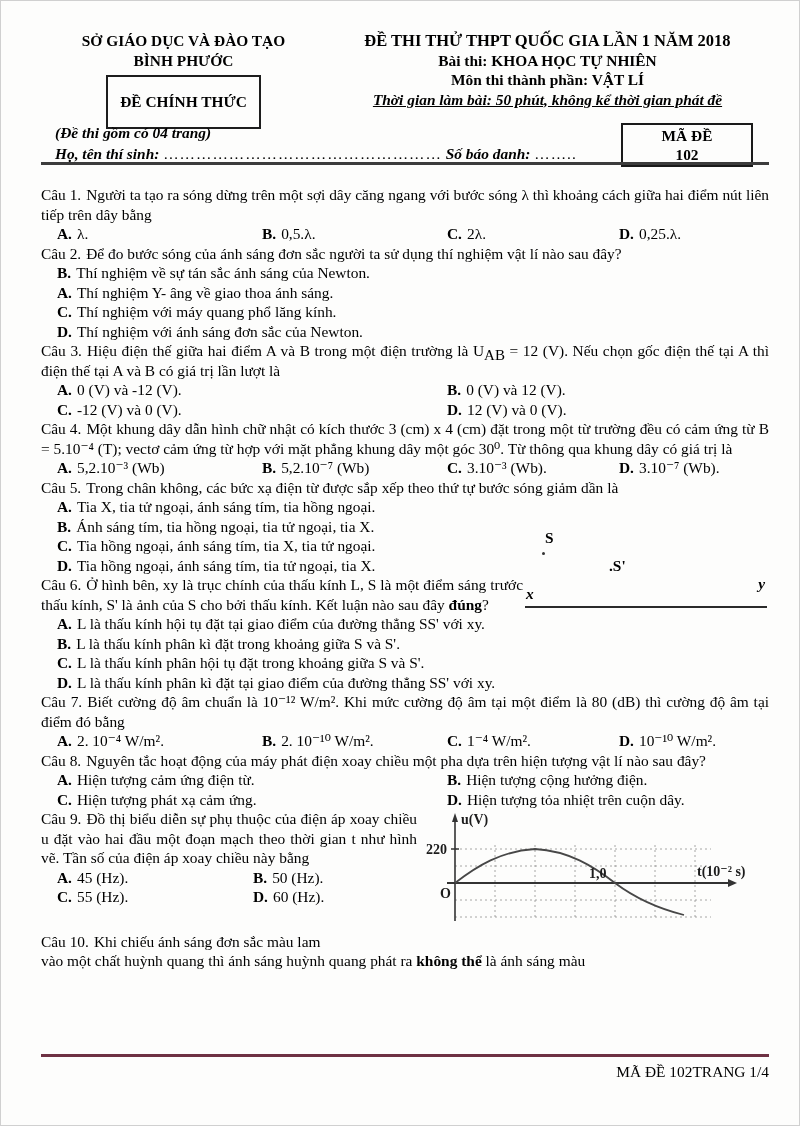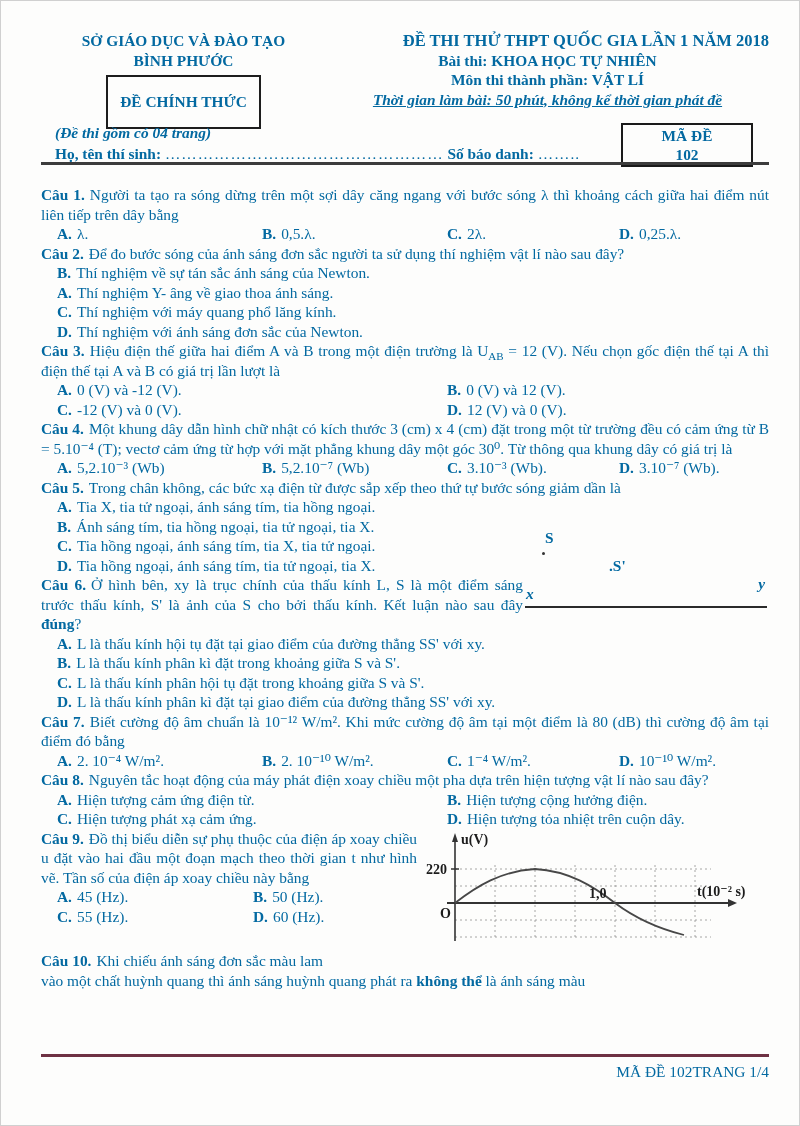--- a/index.html
+++ b/index.html
@@ -1,45 +1,45 @@
 <!DOCTYPE html>
 <html><head>
 <meta charset="utf-8">
 <style>
   html,body{margin:0;padding:0;background:#e9e9e9;}
   .page{position:relative;width:800px;height:1126px;background:#fdfdfc;margin:0 auto;
         border:1px solid #d0d0d0;box-sizing:border-box;overflow:hidden;
-        font-family:"Liberation Serif","DejaVu Serif",serif;color:#0369a1;
+        font-family:"Liberation Serif","DejaVu Serif",serif;color:#000000;
         font-size:15.4px;line-height:19.5px;}
   .header{position:absolute;top:30px;left:40px;right:30px;display:flex;}
   .hleft{width:285px;text-align:center;}
   .hleft .org{font-weight:bold;}
   .official-box{display:inline-block;border:2px solid #1d1d1d;padding:15px 12px;margin-top:5px;font-weight:bold;}
   .hright{flex:1;text-align:center;}
-  .hright .title{font-weight:bold;font-size:16.5px;text-align:right;}
+  .hright .title{font-weight:bold;font-size:16.5px;}
   .hright .sub{font-weight:bold;}
   .hright .time{font-weight:bold;font-style:italic;text-decoration:underline;}
   .subheader{position:absolute;top:122px;left:40px;right:30px;height:42px;}
   .pages-note{font-style:italic;font-weight:bold;padding-left:14px;}
   .name-row{padding-left:14px;margin-top:1px;white-space:nowrap;}
-  .name-row b{font-weight:bold;}
+  .name-row b{font-weight:bold;font-style:italic;}
   .dots{letter-spacing:1px;}
   .code-box{position:absolute;right:16px;top:0;width:96px;border:2px solid #1a1a1a;
             text-align:center;font-weight:bold;line-height:19px;padding:1px 16px;background:#fdfdfc;}
   .divider{position:absolute;top:161px;left:40px;right:30px;height:3px;background:#3c3c3c;}
   .questions{position:absolute;top:184px;left:40px;right:30px;}
   .q{margin:0;}
   .intro{margin:0;text-align:justify;}
-  .qn{font-weight:bold;margin-right:5px;margin-top:20px;}
+  .qn{font-weight:normal;margin-right:5px;margin-top:20px;}
   .opts4{display:grid;grid-template-columns:205px 185px 172px 1fr;padding-left:16px;}
   .opts2{display:grid;grid-template-columns:390px 1fr;padding-left:16px;}
   .opts2n{display:grid;grid-template-columns:196px 1fr;padding-left:16px;}
   .optline{padding-left:16px;}
   .opt b,.optline b{font-weight:bold;margin-right:5px;}
-  sub.sub{font-size:11px;line-height:0;}
+  sub.sub{font-size:15px;line-height:0;}
   .rel{position:relative;}
   .q6intro{width:482px;}
   
   .lens-fig{position:absolute;top:50px;right:0;width:246px;height:90px;}
   .figS{position:absolute;left:22px;top:0px;font-weight:bold;}
   .figSdot{position:absolute;left:19px;top:24px;width:3px;height:3px;background:#333;border-radius:50%;}
   .figSp{position:absolute;left:86px;top:28px;font-weight:bold;}
   .figx{position:absolute;left:3px;top:56px;font-weight:bold;font-style:italic;}
   .figy{position:absolute;right:4px;top:46px;font-weight:bold;font-style:italic;}
   .figline{position:absolute;left:2px;right:2px;top:78px;height:2px;background:#2b2b2b;}

